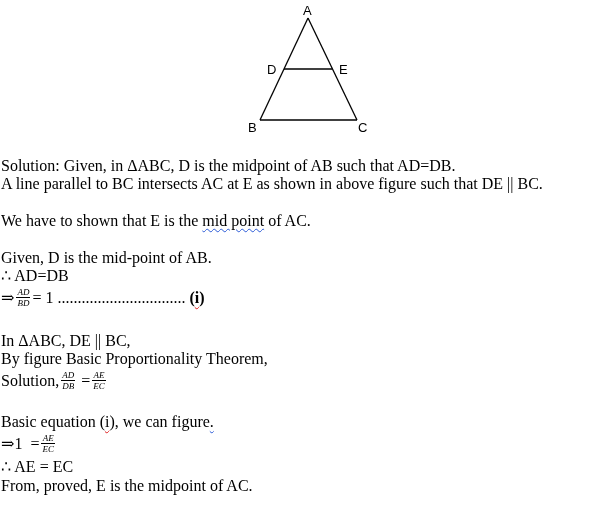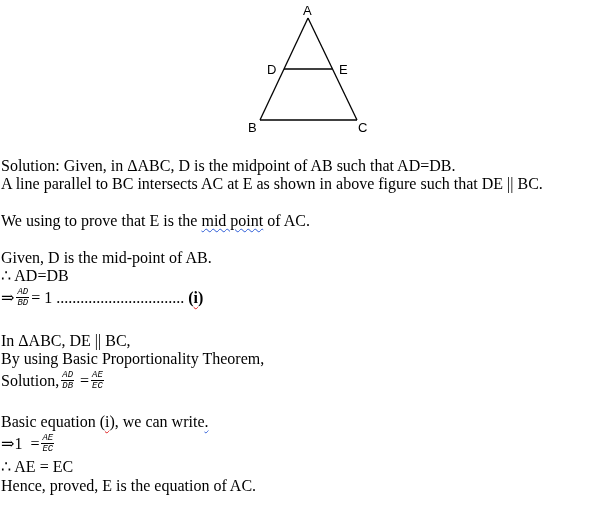--- a/index.html
+++ b/index.html
@@ -2,21 +2,21 @@
 <html><head>
 <meta charset="utf-8">
 <style>
   html, body { margin:0; padding:0; background:#ffffff; }
   body { width:610px; height:532px; position:relative; overflow:hidden;
          font-family:"Liberation Serif", "DejaVu Serif", serif; color:#000; }
   .fig { position:absolute; left:240px; top:0; width:150px; height:140px; }
   .fig text { font-family:"Liberation Sans", "DejaVu Sans", sans-serif; font-size:13px; fill:#000; }
   .line { position:absolute; left:1px; font-size:16px; line-height:18px; white-space:nowrap; }
   .frac { display:inline-block; vertical-align:middle; text-align:center;
-          font-family:Liberation Mono, monospace; font-style:italic; font-size:9px; line-height:10px;
+          font-family:Liberation Serif, serif; font-style:italic; font-size:9px; line-height:10px;
           margin:0 2px; position:relative; top:-2px; }
   .frac .num { display:block; border-bottom:1px solid #000; padding:0 1px; }
   .frac .den { display:block; padding:0 1px; }
   .squig { text-decoration:underline wavy #2b5bd7; text-decoration-thickness:1px; text-underline-offset:2px;margin-top:31px; }
   .squig-red { text-decoration:underline wavy #e02020; text-decoration-thickness:1px; text-underline-offset:2px; }
   .bold { font-weight:bold; }
   .dots { letter-spacing:0px; }
 </style>
 </head>
 <body>
@@ -30,39 +30,39 @@
   <text x="27" y="74">D</text>
   <text x="99" y="74">E</text>
   <text x="8" y="132">B</text>
   <text x="118" y="132">C</text>
 </svg>
 
 <div class="line" style="top:157px">Solution: Given, in ΔABC, D is the midpoint of AB such that AD=DB.</div>
 <div class="line" style="top:175px">A line parallel to BC intersects AC at E as shown in above figure such that DE || BC.</div>
 
 <div class="line" style="top:212px">
-  <span>We using to prove that E is the </span><span class="squig">mid point</span><span> of AC.</span>
+  <span>We have to shown that E is the </span><span class="squig">mid point</span><span> of AC.</span>
 </div>
 
 <div class="line" style="top:249px">Given, D is the mid-point of AB.</div>
 <div class="line" style="top:267px">∴ AD=DB</div>
 
 <div class="line" style="top:289px">
   <span>⇒</span><span class="frac"><span class="num">AD</span><span class="den">BD</span></span><span>= 1 </span><span class="dots">................................</span><span class="bold"> (</span><span class="bold squig-red">i</span><span class="bold">)</span>
 </div>
 
 <div class="line" style="top:332px">In ΔABC, DE || BC,</div>
-<div class="line" style="top:350px">By using Basic Proportionality Theorem,</div>
+<div class="line" style="top:350px">By figure Basic Proportionality Theorem,</div>
 
 <div class="line" style="top:372px">
   <span>Solution,</span><span class="frac"><span class="num">AD</span><span class="den">DB</span></span><span> =</span><span class="frac"><span class="num">AE</span><span class="den">EC</span></span>
 </div>
 
 <div class="line" style="top:413px">
-  <span>Basic equation (</span><span class="squig-red">i</span><span>), we can write</span><span class="squig">.</span>
+  <span>Basic equation (</span><span class="squig-red">i</span><span>), we can figure</span><span class="squig">.</span>
 </div>
 
 <div class="line" style="top:435px">
   <span style="white-space:pre">⇒1  =</span><span class="frac"><span class="num">AE</span><span class="den">EC</span></span>
 </div>
 
 <div class="line" style="top:458px">∴ AE = EC</div>
-<div class="line" style="top:477px">Hence, proved, E is the equation of AC.</div>
+<div class="line" style="top:477px">From, proved, E is the midpoint of AC.</div>
 
 </body></html>

